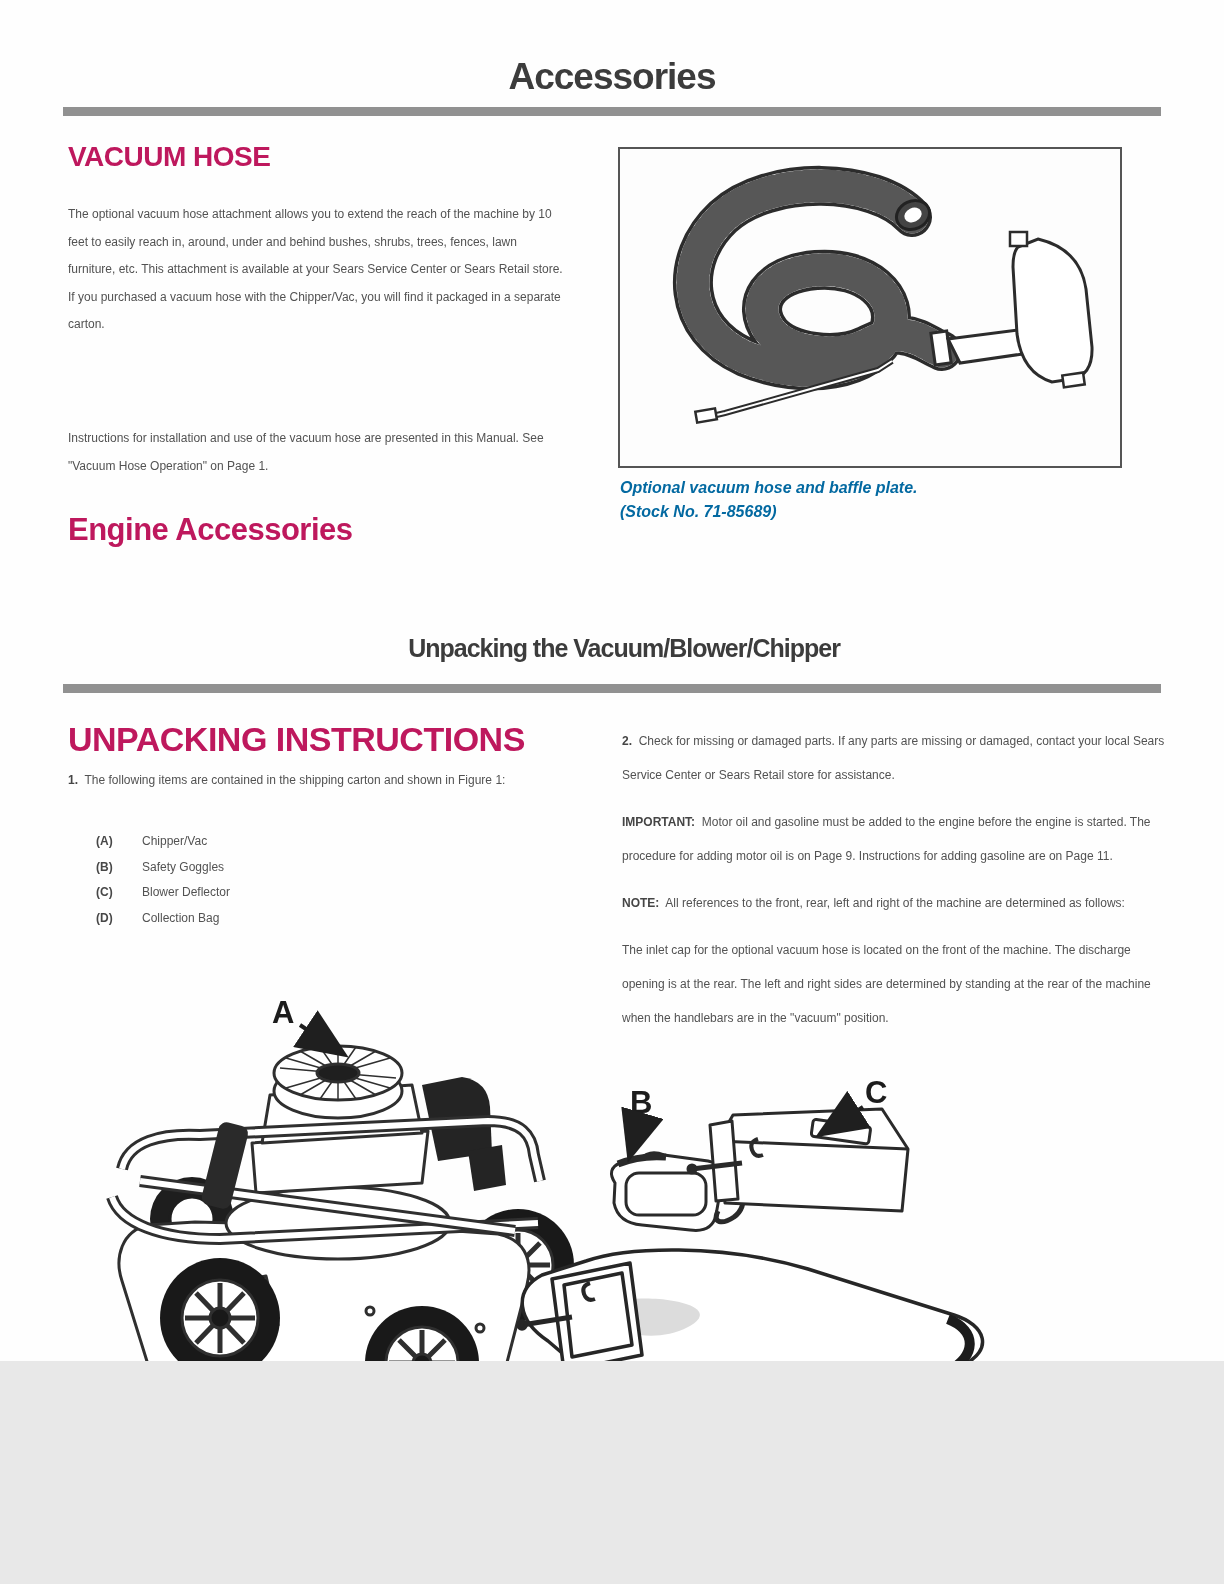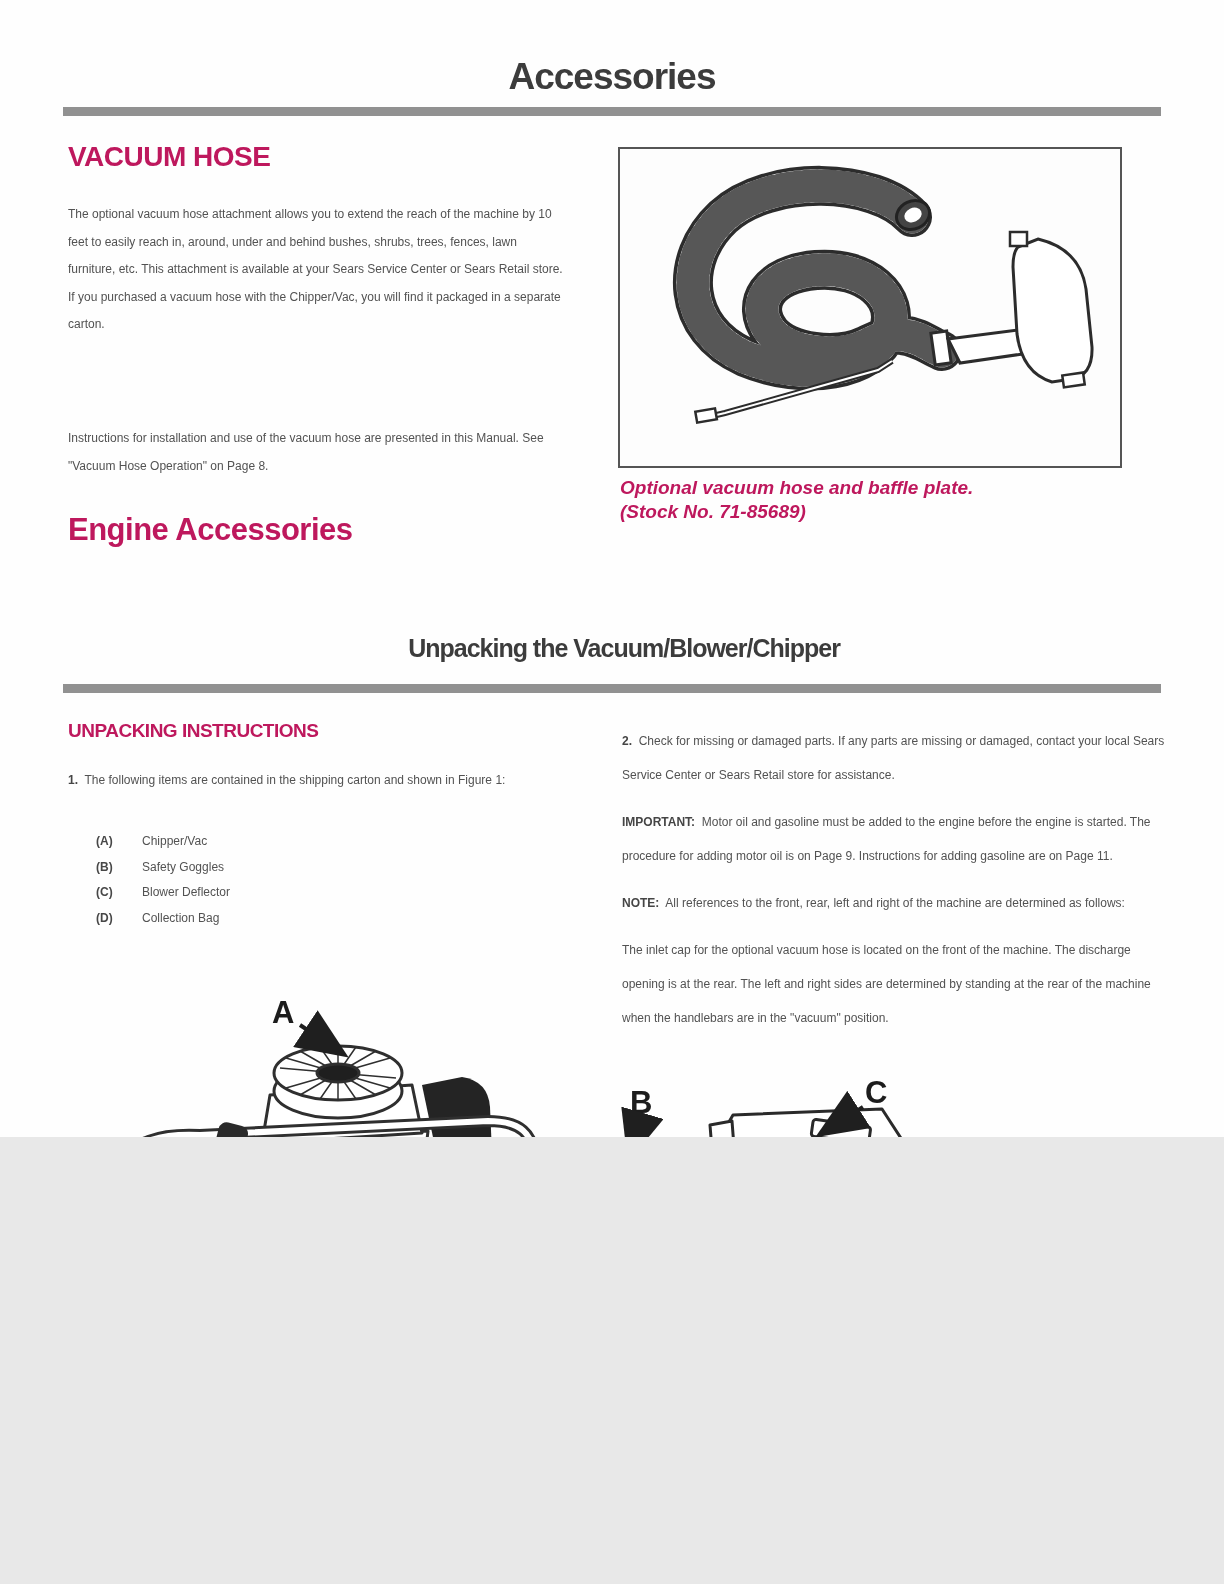--- a/index.html
+++ b/index.html
@@ -1,24 +1,24 @@
 <!DOCTYPE html>
 <html><head>
 <meta charset="utf-8">
 <style>
   html,body{margin:0;padding:0;background:#e8e8e8;}
-  .page{position:relative;width:1224px;height:1137px;background:#fefefe;overflow:hidden;
+  .page{position:relative;width:1224px;height:1361px;background:#fefefe;overflow:hidden;
         font-family:"Liberation Sans", sans-serif;color:#505050;}
   .body-text{font-size:12px;line-height:27.5px;color:#525252;}
   .heading{font-weight:bold;color:#be185d;letter-spacing:-0.5px;}
   .big-title{position:absolute;left:0;width:100%;text-align:center;font-weight:bold;
              color:#3c3c3c;letter-spacing:-1px;}
   .rule{position:absolute;left:63px;width:1098px;height:9px;background:#919191;}
   .abs{position:absolute;}
-  .caption{font-size:19px;font-weight:bold;font-style:italic;color:#be185d;line-height:24px;}
+  .caption{font-size:16px;font-weight:bold;font-style:italic;color:#0369a1;line-height:24px;}
   .item-row{display:flex;line-height:25.5px;}
   .item-key{font-weight:bold;width:46px;flex:0 0 46px;color:#474747;}
   .lead{font-weight:bold;color:#454545;}
   .para{margin:0 0 13px 0;}
   .watermark{font-family:"DejaVu Serif", serif;font-size:46px;color:#8f8f8f;letter-spacing:1px;}
   .page-num{position:absolute;left:0;width:100%;text-align:center;top:1526px;
             font-size:23px;color:#5a5a5a;}
   .blue-line{position:absolute;left:127px;top:1571px;width:144px;height:3px;background:#1414cf;}
   svg text.fig-label{font-family:"Liberation Sans",sans-serif;font-weight:bold;font-size:31px;fill:#1c1c1c;}
 </style>
@@ -27,21 +27,21 @@
 
 <div class="page">
 
   <div class="big-title" style="top:56px;font-size:37px;">Accessories</div>
   <div class="rule" style="top:107px;"></div>
 
   <div class="abs heading" style="left:68px;top:141px;font-size:28px;">VACUUM HOSE</div>
 
   <div class="abs body-text" style="left:68px;top:201px;width:499px;">The optional vacuum hose attachment allows you to extend the reach of the machine by 10 feet to easily reach in, around, under and behind bushes, shrubs, trees, fences, lawn furniture, etc.  This attachment is available at your Sears Service Center or Sears Retail store.  If you purchased a vacuum hose with the Chipper/Vac, you will find it packaged in a separate carton.</div>
 
-  <div class="abs body-text" style="left:68px;top:425px;width:499px;">Instructions for installation and use of the vacuum hose are presented in this Manual.  See "Vacuum Hose Operation" on Page 8.</div>
+  <div class="abs body-text" style="left:68px;top:425px;width:499px;">Instructions for installation and use of the vacuum hose are presented in this Manual.  See "Vacuum Hose Operation" on Page 1.</div>
 
   <div class="abs" style="left:618px;top:147px;width:504px;height:321px;border:2px solid #555;box-sizing:border-box;background:#fdfdfd;">
     <svg width="100%" height="100%" viewBox="0 0 500 317">
 
       <g fill="none" stroke-linecap="round">
         <path d="M292 68 C 255 28 150 25 103 68 C 58 110 62 180 125 208 C 185 233 252 222 268 183 C 282 148 245 117 196 121 C 148 125 130 155 150 182 C 168 205 218 210 247 196 C 262 189 270 185 282 186 C 300 188 308 196 322 202" stroke="#2c2c2c" stroke-width="40"></path>
         <path d="M292 68 C 255 28 150 25 103 68 C 58 110 62 180 125 208 C 185 233 252 222 268 183 C 282 148 245 117 196 121 C 148 125 130 155 150 182 C 168 205 218 210 247 196 C 262 189 270 185 282 186 C 300 188 308 196 322 202" stroke="#ffffff" stroke-width="33"></path>
         <path d="M292 68 C 255 28 150 25 103 68 C 58 110 62 180 125 208 C 185 233 252 222 268 183 C 282 148 245 117 196 121 C 148 125 130 155 150 182 C 168 205 218 210 247 196 C 262 189 270 185 282 186 C 300 188 308 196 322 202" stroke="#3a3a3a" stroke-width="33" stroke-dasharray="2.5 6" opacity="0.85"></path>
       </g>
       <ellipse cx="293" cy="66" rx="17" ry="14" fill="#444" stroke="#222" stroke-width="3" transform="rotate(-25 293 66)"></ellipse>
@@ -64,21 +64,21 @@
     <div>Optional vacuum hose and baffle plate.</div>
     <div>(Stock No. 71-85689)</div>
   </div>
 
   <div class="abs heading" style="left:68px;top:512px;font-size:31px;">Engine Accessories</div>
 
 
   <div class="big-title" style="top:634px;font-size:25px;padding-left:12px;">Unpacking the Vacuum/Blower/Chipper</div>
   <div class="rule" style="top:684px;"></div>
 
-  <div class="abs heading" style="left:68px;top:720px;font-size:19px;">UNPACKING INSTRUCTIONS</div>
+  <div class="abs heading" style="left:68px;top:720px;font-size:34px;">UNPACKING INSTRUCTIONS</div>
 
   <div class="abs body-text" style="left:68px;top:767px;width:502px;">
     <span class="lead">1.</span>&nbsp;
     <span>The following items are contained in the shipping carton and shown in Figure 1:</span>
   </div>
 
   <div class="abs body-text" style="left:96px;top:829px;">
     <div class="item-row">
       <span class="item-key">(A)</span>
       <span>Chipper/Vac</span>

